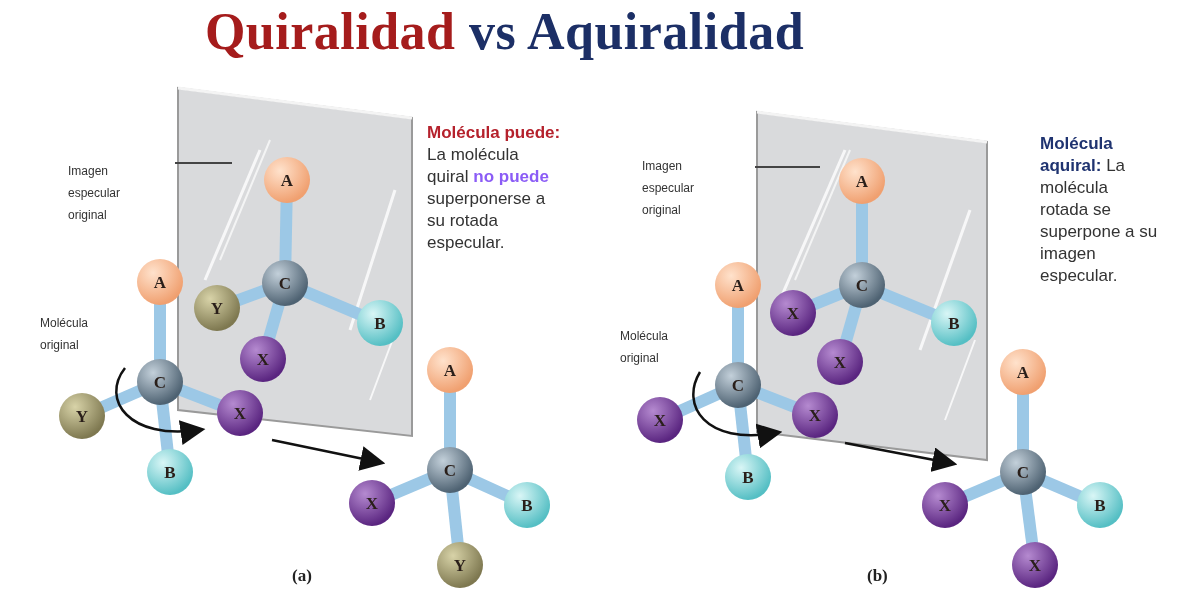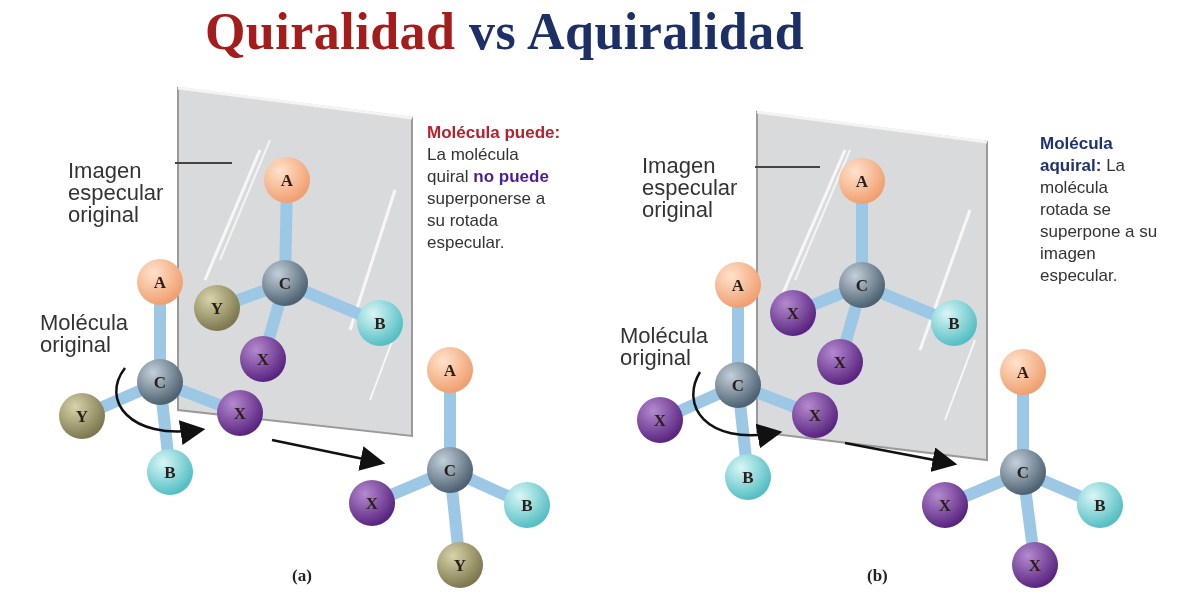--- a/index.html
+++ b/index.html
@@ -1,24 +1,24 @@
 <!DOCTYPE html>
 <html><head>
 <meta charset="utf-8">
 <style>
   html, body { margin:0; padding:0; background:#ffffff; }
   body { width:1200px; height:600px; position:relative; overflow:hidden; font-family:"Liberation Sans", sans-serif; }
   .title { position:absolute; top:2px; left:0; width:1009px; text-align:center; font-family:"Liberation Serif", serif; font-weight:bold; font-size:52px; letter-spacing:0.5px; }
   .title .t1 { color:#a51c1c; }
   .title .t2 { color:#1c2f66; }
-  .lbl { position:absolute; font-size:22px; line-height:22px; color:#333; }
+  .lbl { position:absolute; font-size:12px; line-height:22px; color:#333; }
   .desc { position:absolute; font-size:17px; line-height:22px; color:#333; }
   .desc .kw-red { color:#b5212c; font-weight:bold; }
   .desc .kw-blue { color:#1f3370; font-weight:bold; }
-  .desc b { color:#4c1d95; }
+  .desc b { color:#8b5cf6; }
   .cap { position:absolute; font-family:"Liberation Serif", serif; font-weight:bold; font-size:17px; color:#222; }
   svg.stage { position:absolute; left:0; top:0; }
   .atom-text { font-family:"Liberation Serif", serif; font-weight:bold; font-size:17px; fill:#2a1f1a; }
 </style>
 </head>
 <body>
 
 <div class="title">
   <span class="t1">Quiralidad</span><span class="t2"> vs </span><span class="t2">Aquiralidad</span>
 </div>

